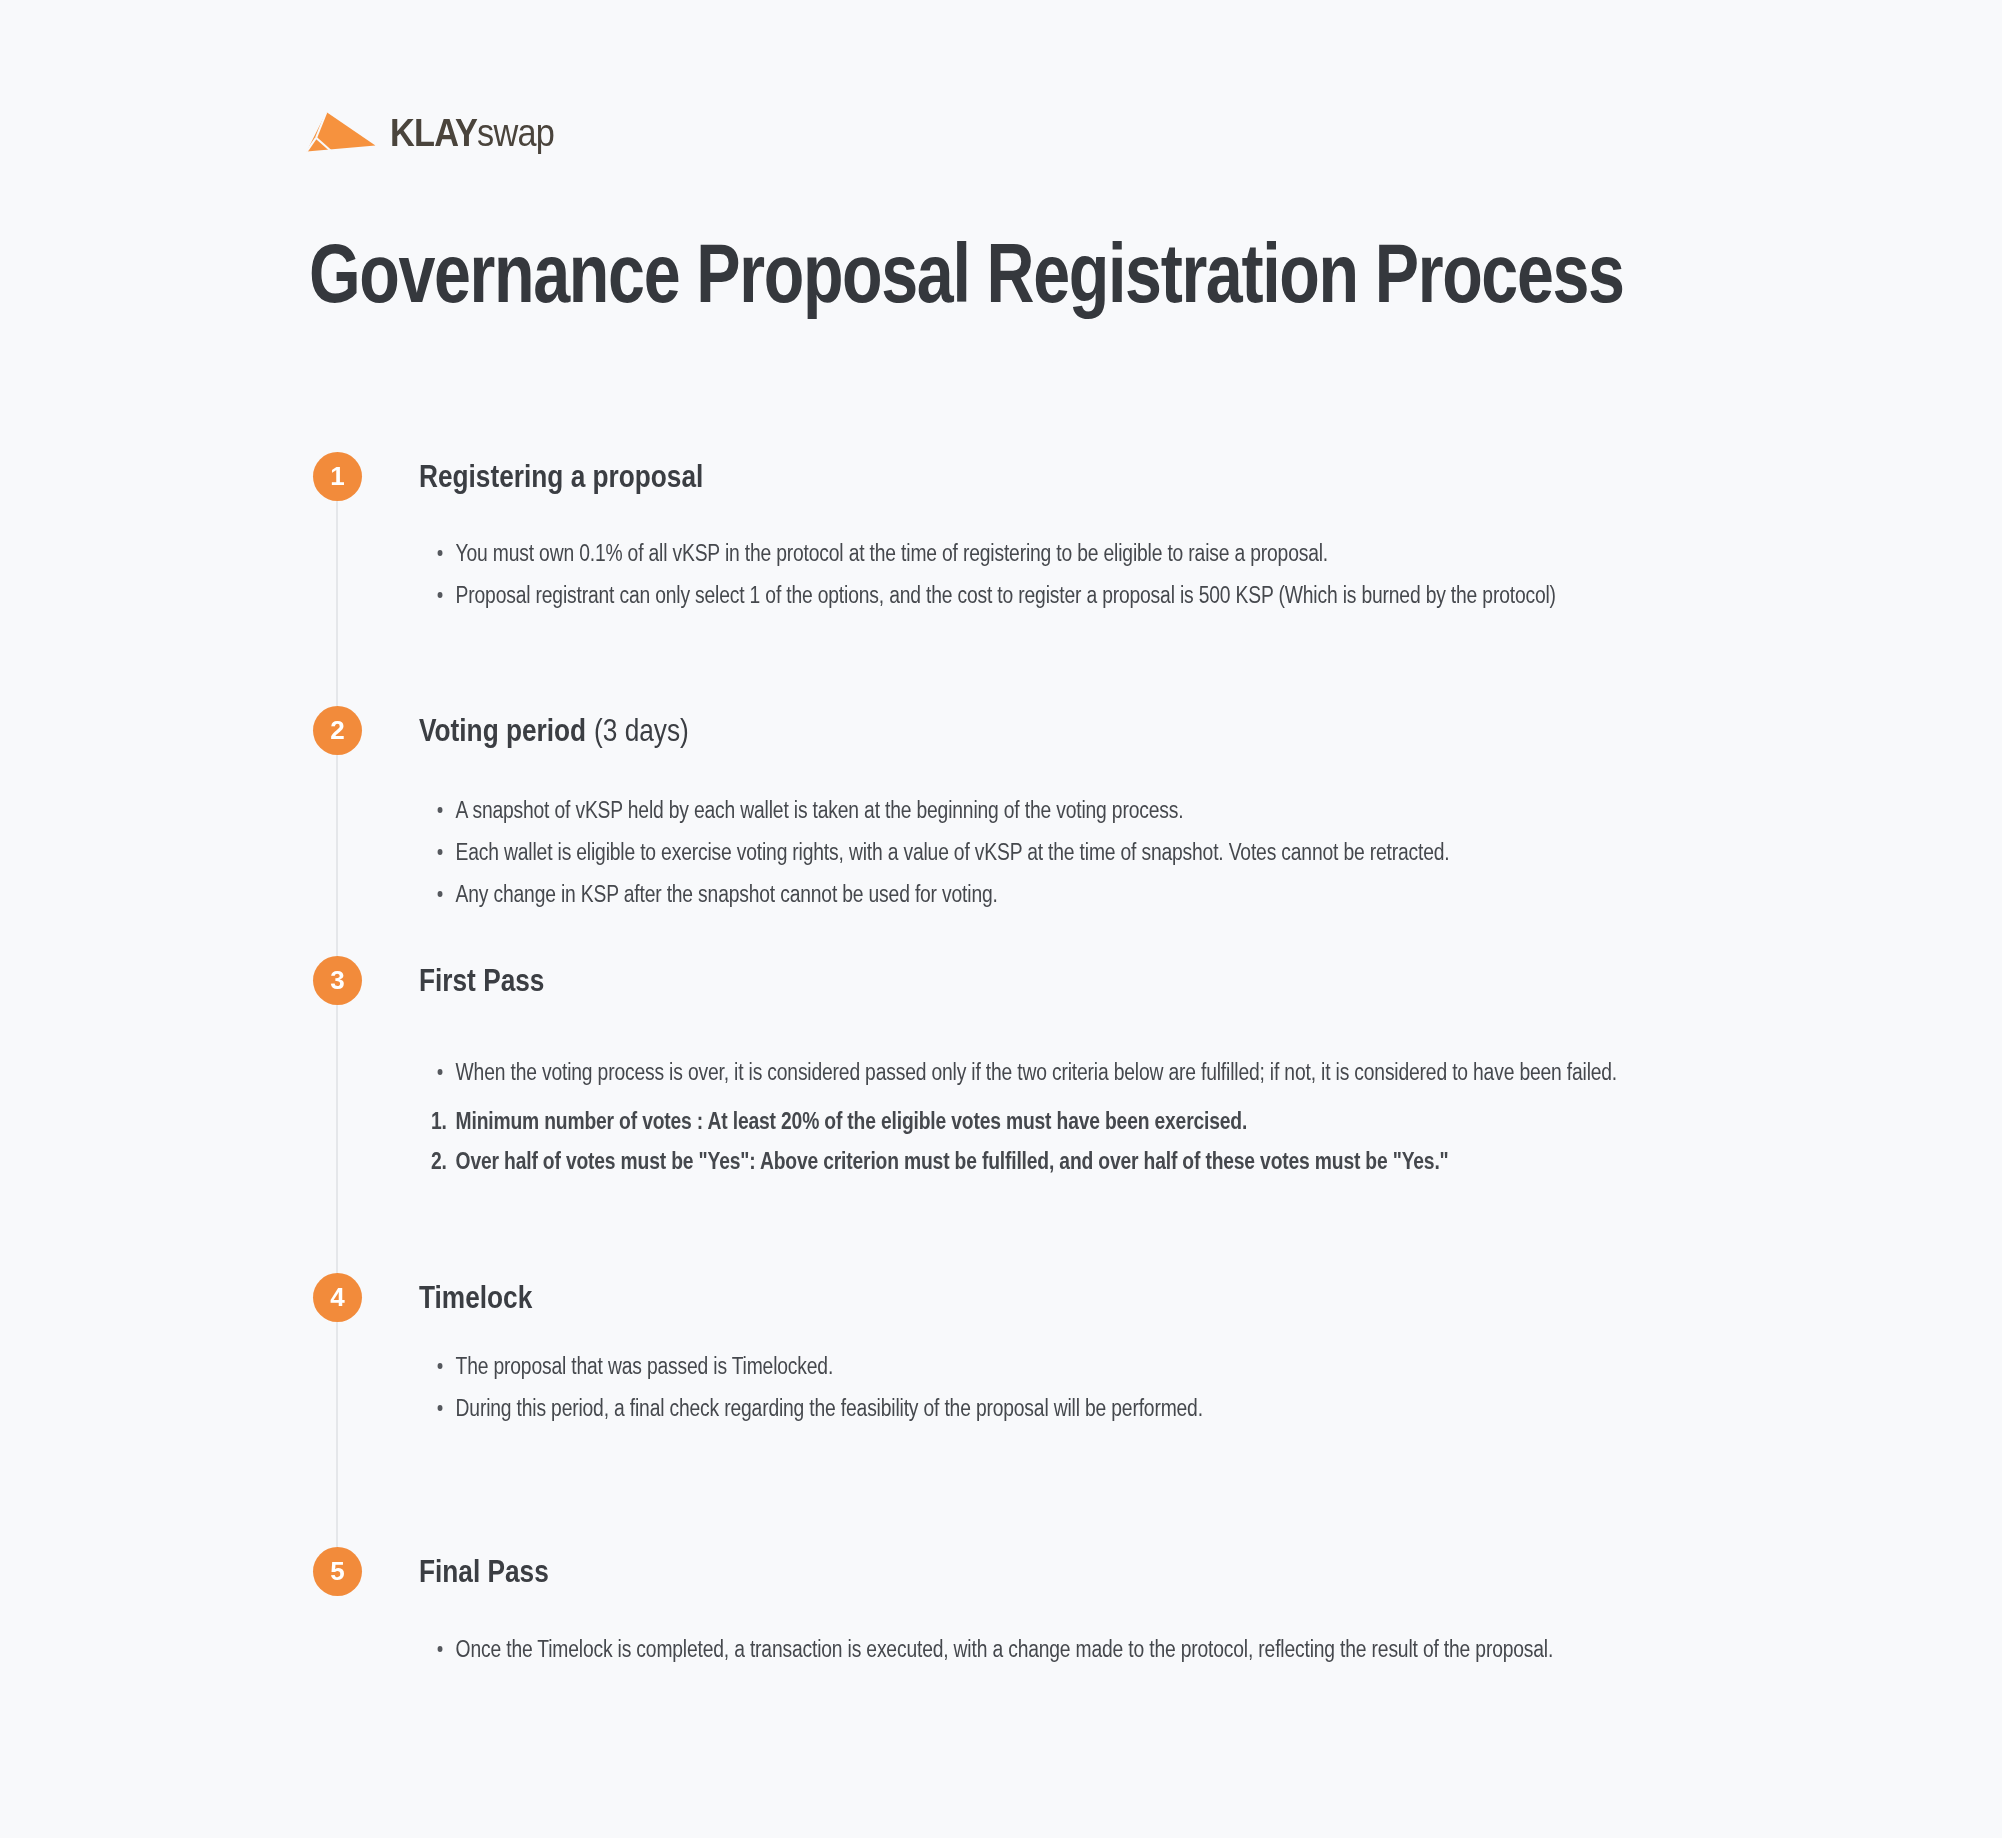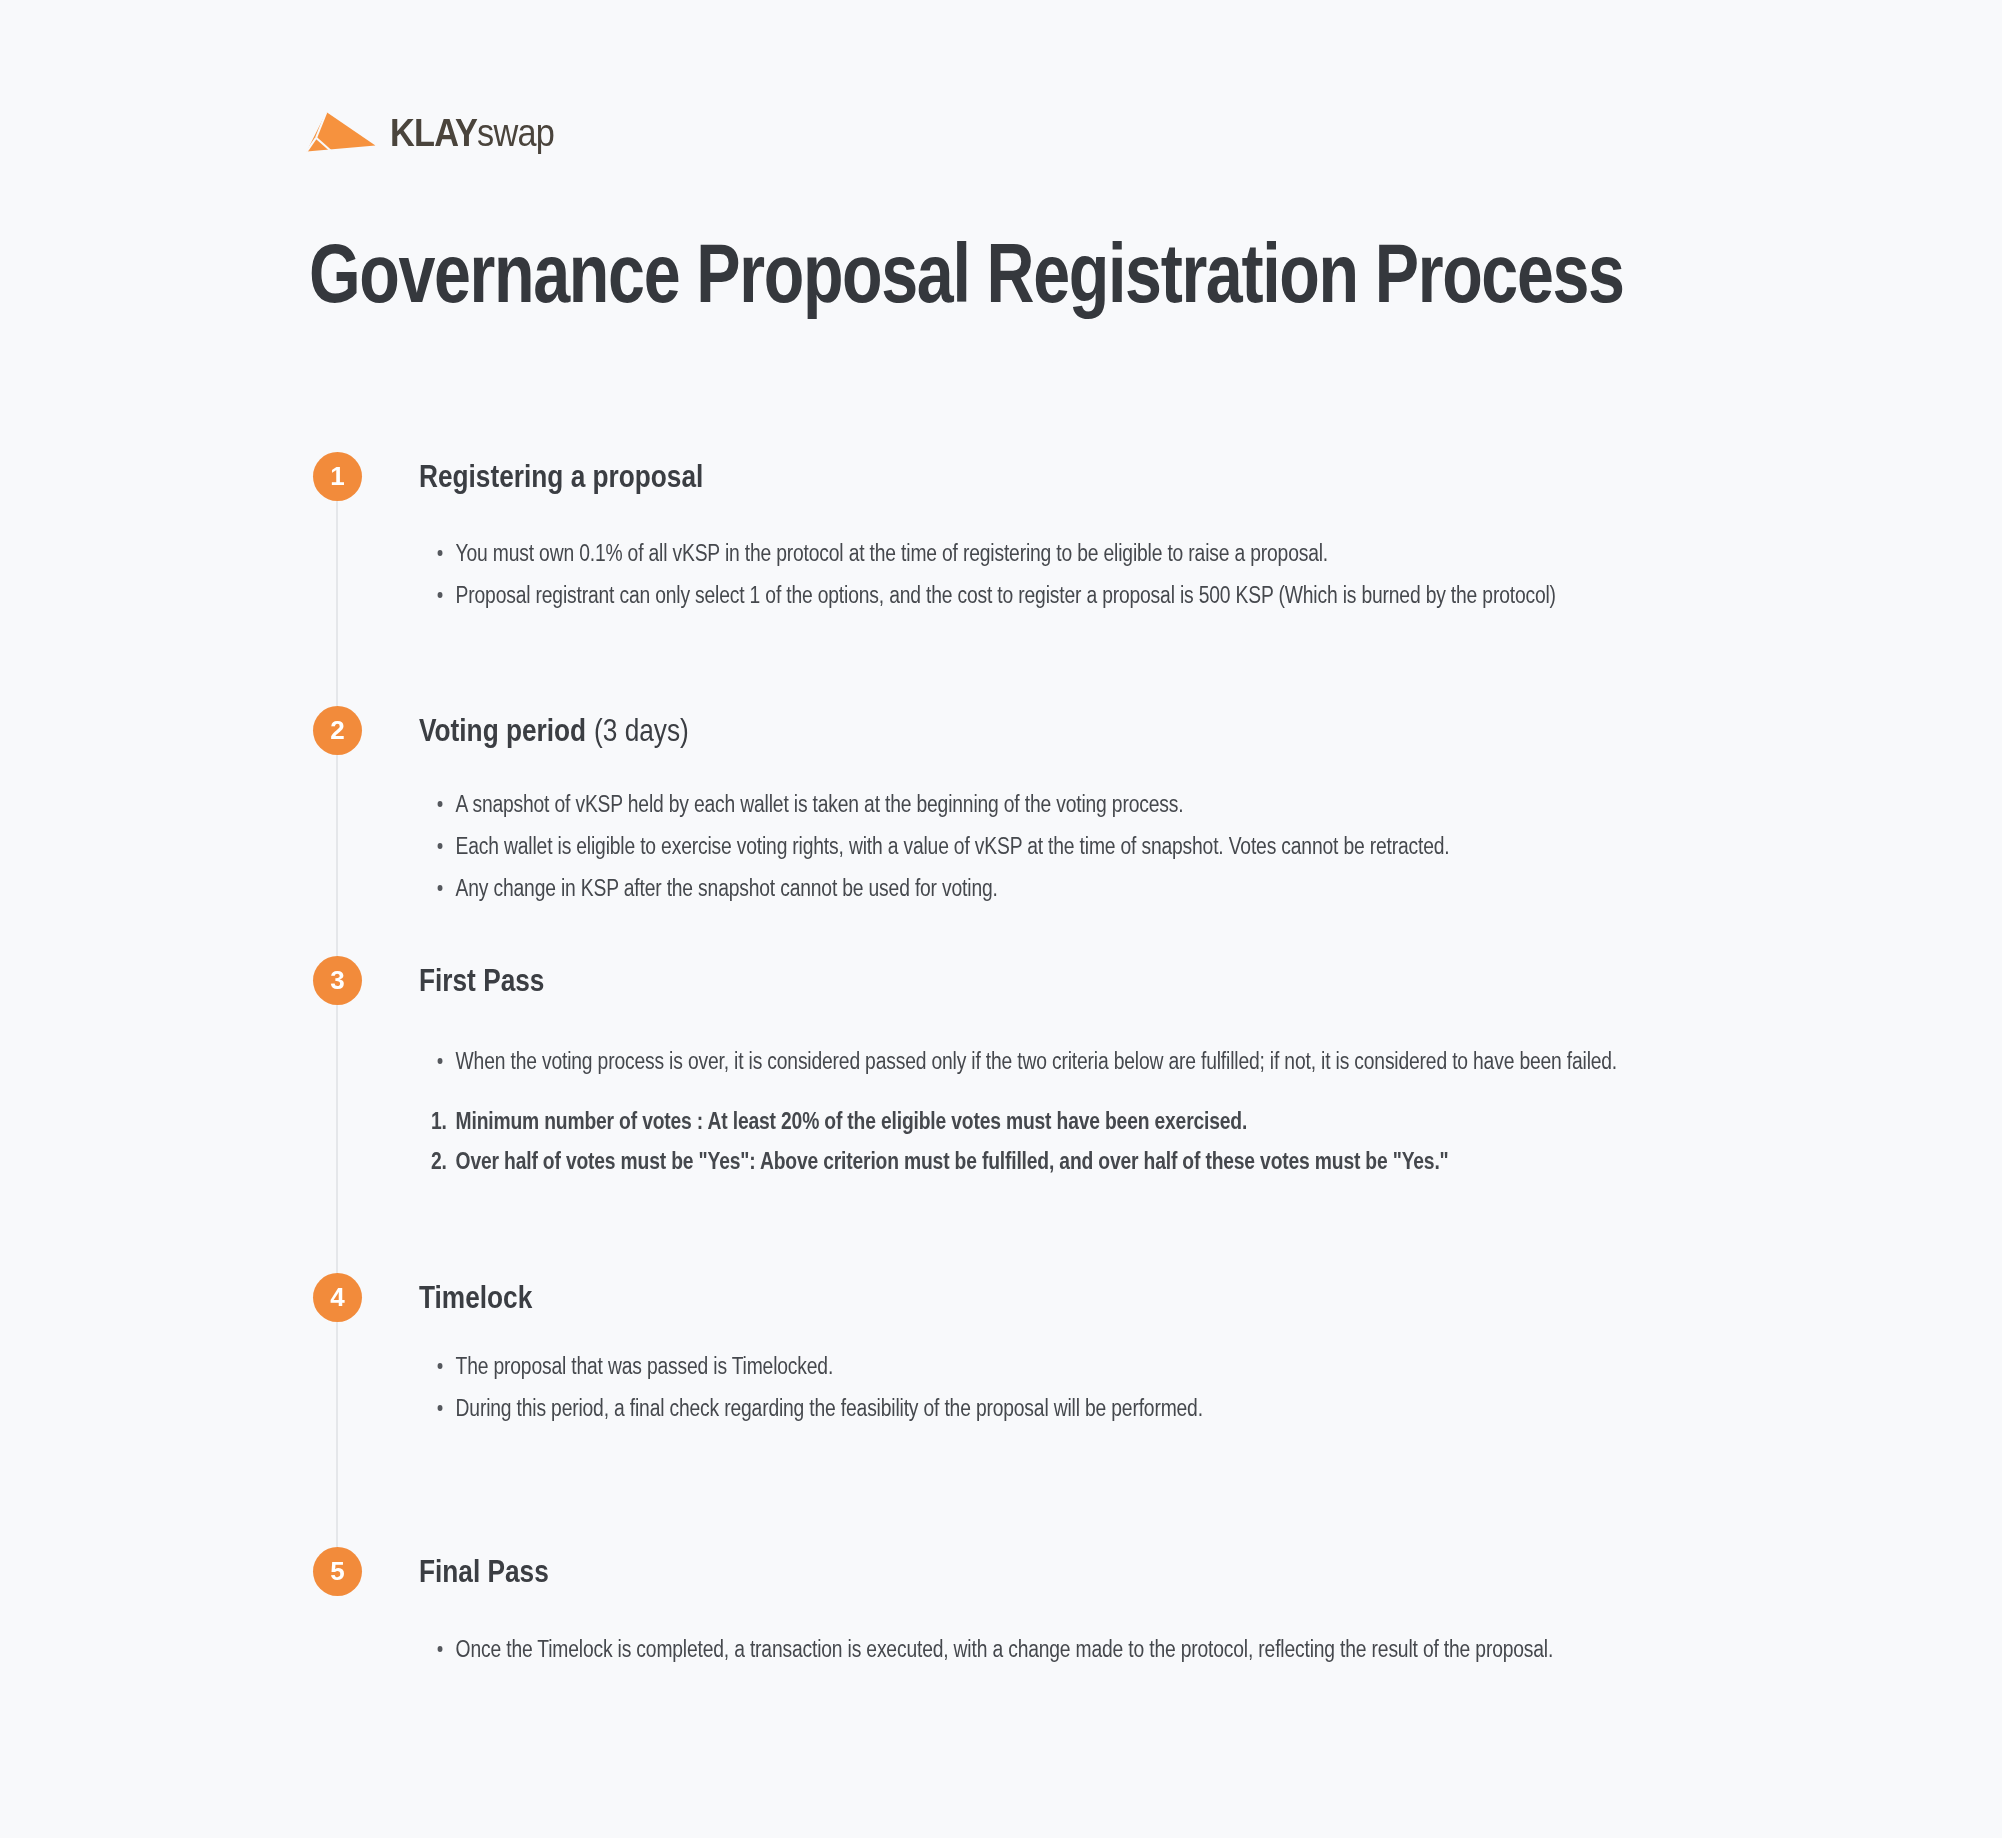--- a/index.html
+++ b/index.html
@@ -106,36 +106,36 @@
       </section>
       <section class="step" style="top: 706px;">
         <div class="badge">
           <span>2</span>
         </div>
         <div class="connector" style="height:202px"></div>
         <h2 class="step-title">
           <span>Voting period</span>
           <span class="suffix">(3 days)</span>
         </h2>
-        <ul class="bullets" style="top:65px">
+        <ul class="bullets" style="top:71px">
           <li>A snapshot of vKSP held by each wallet is taken at the beginning of the voting process.</li>
           <li>Each wallet is eligible to exercise voting rights, with a value of vKSP at the time of snapshot. Votes cannot be retracted.</li>
           <li>Any change in KSP after the snapshot cannot be used for voting.</li>
         </ul>
       </section>
       <section class="step" style="top: 956px;">
         <div class="badge">
           <span>3</span>
         </div>
         <div class="connector" style="height:269px"></div>
         <h2 class="step-title">
           <span>First Pass</span>
           <span class="suffix"></span>
         </h2>
-        <ul class="bullets" style="top:72px">
+        <ul class="bullets" style="top:83px">
           <li>When the voting process is over, it is considered passed only if the two criteria below are fulfilled; if not, it is considered to have been failed.</li>
         </ul>
         <ol class="numbered" style="top:133px">
           <li>Minimum number of votes : At least 20% of the eligible votes must have been exercised.</li>
           <li>Over half of votes must be "Yes": Above criterion must be fulfilled, and over half of these votes must be "Yes."</li>
         </ol>
       </section>
       <section class="step" style="top: 1273px;">
         <div class="badge">
           <span>4</span>

